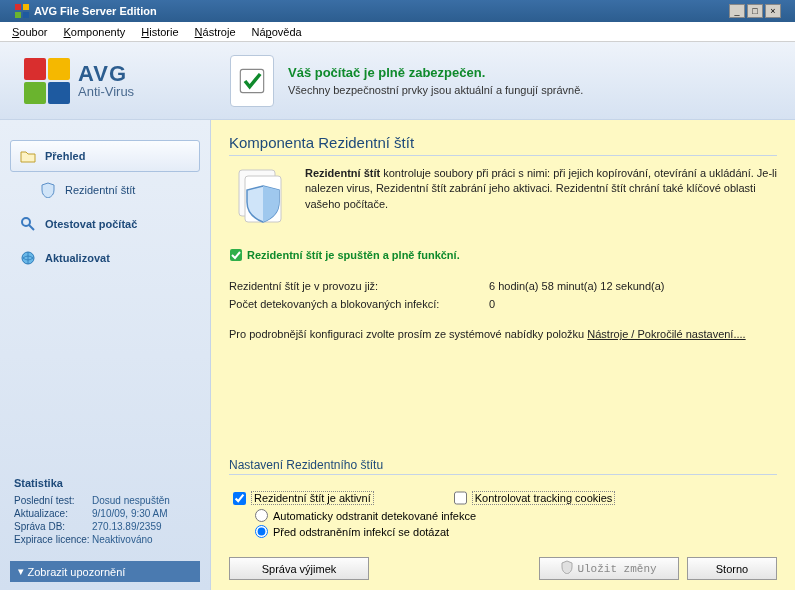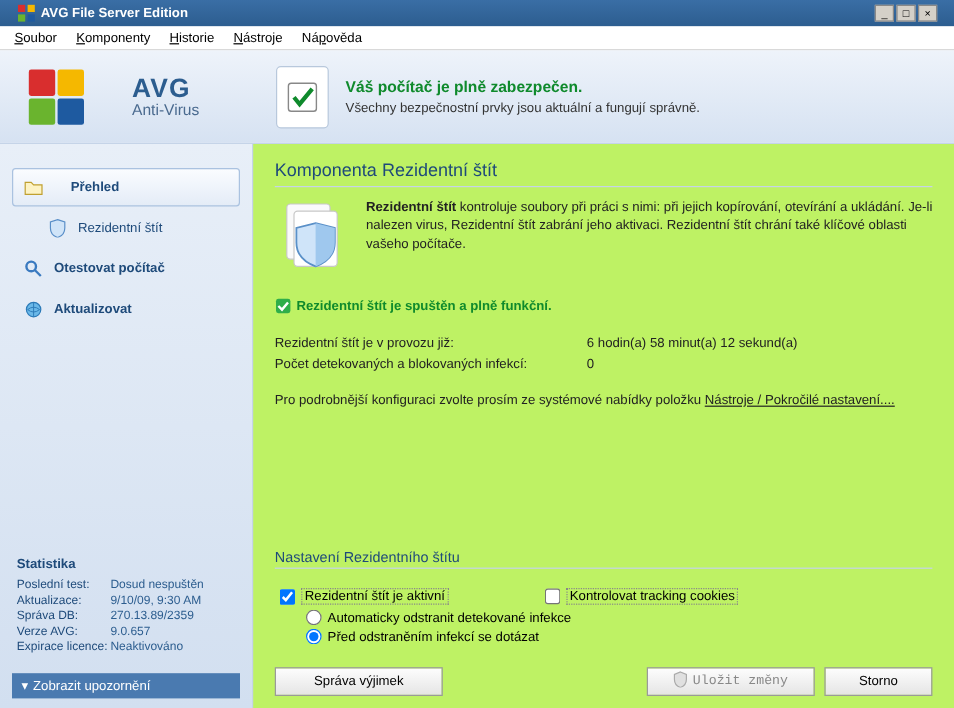--- a/index.html
+++ b/index.html
@@ -16,48 +16,48 @@
 .menubar u { text-decoration: underline; }
 
 .header-band { background: linear-gradient(#eef3fa,#d6e2f2); height: 78px; display: flex; border-bottom: 1px solid #c5d4e8; }
 .logo-area { width: 210px; display: flex; align-items: center; padding-left: 24px; }
 .logo-sq { display: grid; grid-template-columns: 22px 22px; grid-template-rows: 22px 22px; gap: 2px; margin-right: 8px; }
 .logo-sq div { border-radius: 2px; }
 .sq-r { background: #d92e2e; }
 .sq-y { background: #f5b800; }
 .sq-g { background: #6ab42e; }
 .sq-b { background: #1e5aa0; }
-.logo-text { line-height: 1; margin-left: 32px; }
+.logo-text { line-height: 1; }
 .logo-avg { font-size: 22px; font-weight: bold; color: #2c5d8f; letter-spacing: 1px; }
 .logo-sub { font-size: 13px; color: #4a6a8f; }
 
 .status-area { flex: 1; display: flex; align-items: center; padding-left: 20px; }
 .status-badge { width: 44px; height: 52px; background: #fff; border: 1px solid #b8c8dc; border-radius: 4px; display: flex; align-items: center; justify-content: center; margin-right: 14px; }
 .status-badge svg { width: 28px; height: 28px; }
 .status-text h3 { color: #0f8a2c; font-size: 13px; font-weight: bold; margin-bottom: 4px; }
 .status-text p { color: #333; font-size: 11px; }
 
 .main { display: flex; height: 470px; }
 .sidebar { width: 210px; background: linear-gradient(#e8eff8,#d2dff0); padding: 20px 10px 8px 10px; display: flex; flex-direction: column; }
 .nav-item { display: flex; align-items: center; padding: 6px 8px; margin-bottom: 2px; border: 1px solid transparent; cursor: pointer; border-radius: 3px; }
-.nav-item.selected { background: linear-gradient(#fafcff,#e4ecf7); border: 1px solid #aac2e0; gap: 14px; }
+.nav-item.selected { background: linear-gradient(#fafcff,#e4ecf7); border: 1px solid #aac2e0; }
 .nav-item.major { font-weight: bold; color: #1e4a7a; }
 .nav-sub { padding-left: 28px; font-weight: normal; color: #1e4a7a; }
 .nav-icon { width: 18px; height: 18px; margin-right: 8px; display: flex; align-items: center; justify-content: center; }
 
 .stats { margin-top: auto; padding: 8px 4px; color: #1e4a7a; font-size: 10px; }
 .stats h4 { font-size: 11px; font-weight: bold; margin-bottom: 6px; color: #1e4a7a; }
 .stats-row { display: flex; margin-bottom: 2px; }
 .stats-label { width: 78px; }
 .stats-value { color: #2c5d8f; }
 
 .show-notif { background: #4a7ab0; color: #fff; padding: 4px 8px; margin-top: 6px; cursor: pointer; font-size: 11px; display: flex; align-items: center; }
 .show-notif span.chev { margin-right: 4px; }
 
-.content { flex: 1; background: #bef264; padding: 14px 18px 10px 18px; border-left: 1px solid #c5d4e8; display: flex; flex-direction: column; }
+.content { flex: 1; background: #fef9c3; padding: 14px 18px 10px 18px; border-left: 1px solid #c5d4e8; display: flex; flex-direction: column; }
 .content h2 { color: #1e4a7a; font-size: 15px; font-weight: normal; margin-bottom: 4px; }
 .hr { border-top: 1px solid #c5d4e8; margin-bottom: 10px; }
 
 .desc-row { display: flex; margin-bottom: 18px; }
 .shield-big { width: 64px; height: 64px; margin-right: 12px; flex-shrink: 0; display:flex; align-items:center; justify-content:center; }
 .desc-text { color: #222; font-size: 11px; line-height: 1.4; }
 .desc-text b { font-weight: bold; }
 
 .status-line { display: flex; align-items: center; color: #0f8a2c; font-weight: bold; font-size: 11px; margin-bottom: 18px; }
 .status-line .chk { width: 14px; height: 14px; margin-right: 4px; }
@@ -185,24 +185,20 @@
         </div>
       <div class="stats-row">
           <span class="stats-label">Aktualizace:</span>
           <span class="stats-value">9/10/09, 9:30 AM</span>
         </div>
       <div class="stats-row">
           <span class="stats-label">Správa DB:</span>
           <span class="stats-value">270.13.89/2359</span>
         </div>
       <div class="stats-row">
-          <span class="stats-label">Verze AVG:</span>
-          <span class="stats-value">9.0.657</span>
-        </div>
-      <div class="stats-row">
           <span class="stats-label">Expirace licence:</span>
           <span class="stats-value">Neaktivováno</span>
         </div>
     </div>
 
     <div class="show-notif">
       <span class="chev">▾</span>
       <span>Zobrazit upozornění</span>
     </div>
   </div>

